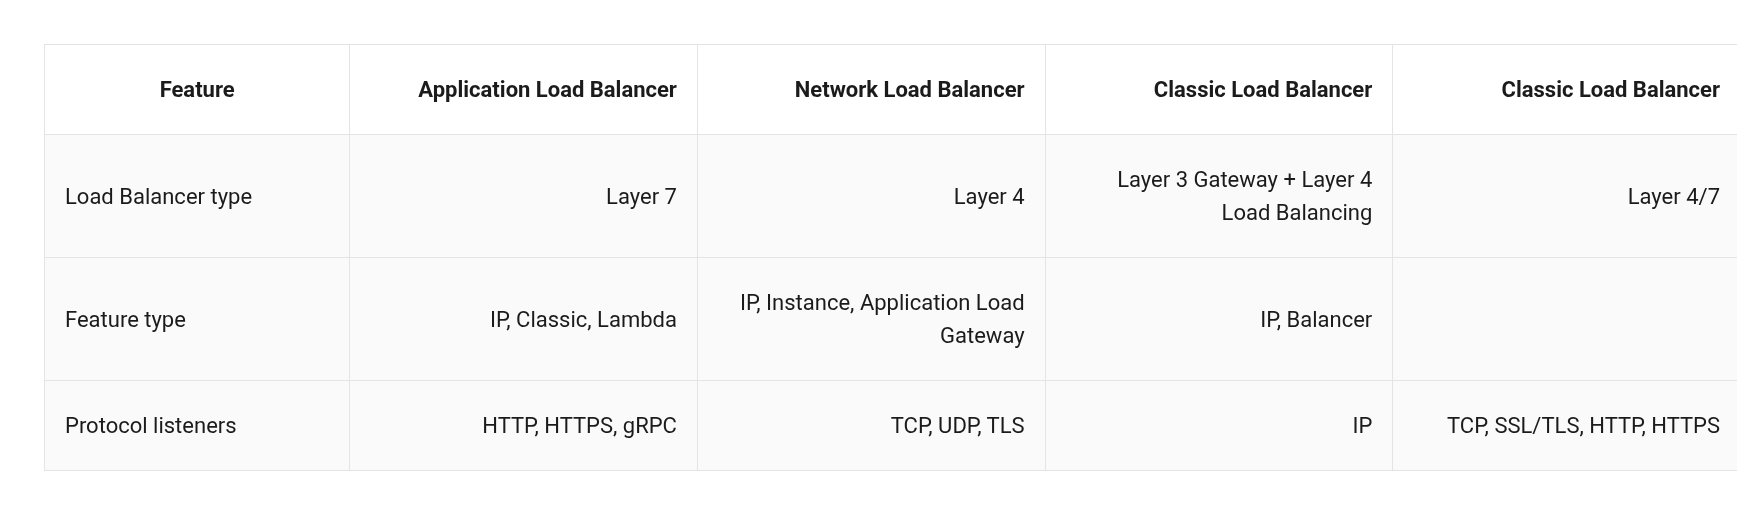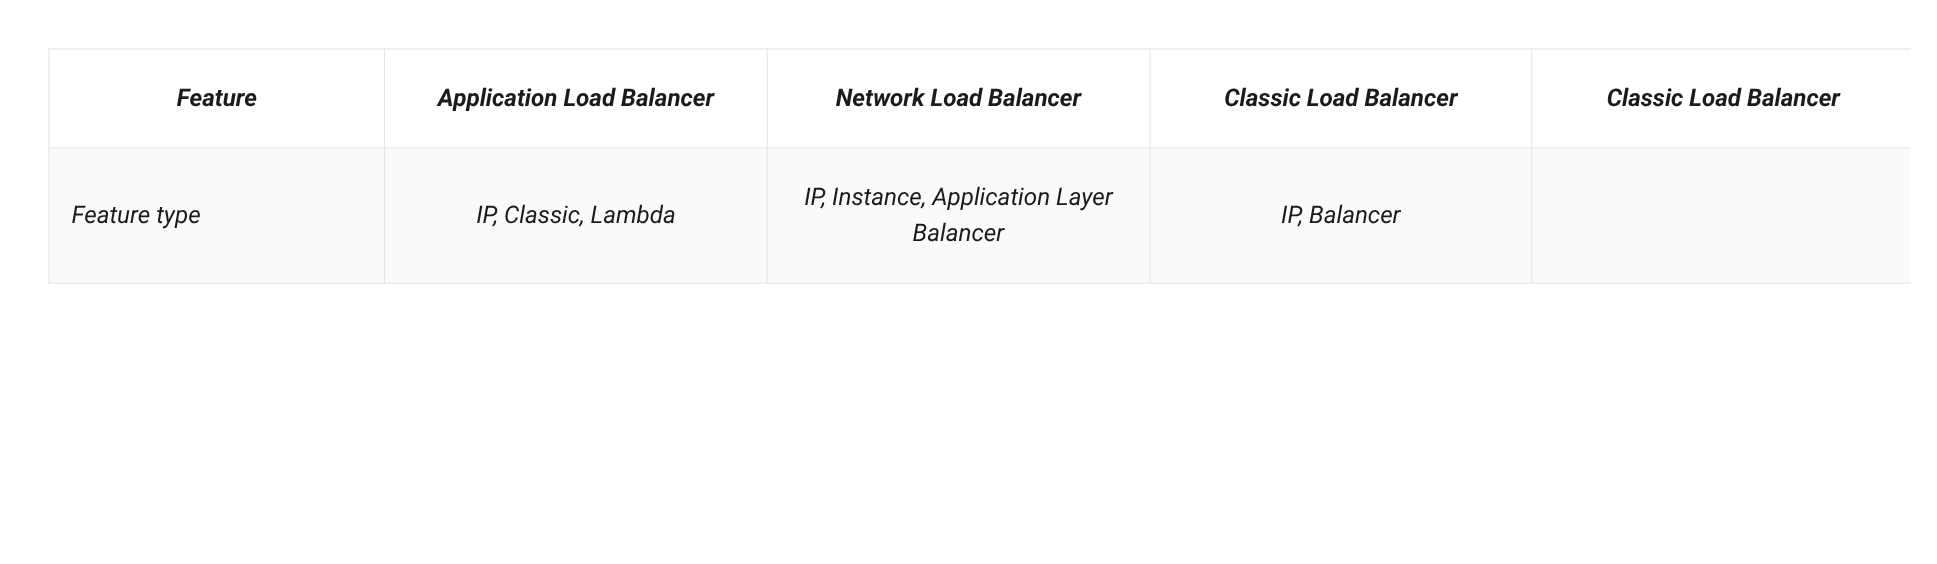--- a/index.html
+++ b/index.html
@@ -1,34 +1,33 @@
 <!DOCTYPE html>
 <html><head>
   <meta charset="utf-8">
   <style>
     * {
       box-sizing: border-box;
       margin: 12px;
       padding: 0;
-      font-style: italic;
     }
     body {
       font-family: "Amazon Ember", -apple-system, BlinkMacSystemFont, "Segoe UI", Roboto, Helvetica, Arial, sans-serif;
       background: #ffffff;
       padding: 8px;
     }
     table {
       width: 100%;
       border-collapse: collapse;
       table-layout: fixed;
     }
     th, td {
       border: 1px solid #e4e4e4;
       padding: 28px 20px;
-      text-align: center;
+      text-align: right;
       vertical-align: middle;
       font-size: 22px;
       color: #1b1b1b;
       line-height: 1.5;
     }
     th {
       font-weight: 700;
       background: #ffffff;
     }
     th:first-child {
@@ -62,20 +61,34 @@
     <tr>
       <th>Feature</th>
       <th>Application Load Balancer</th>
       <th>Network Load Balancer</th>
       <th>Classic Load Balancer</th>
       <th>Classic Load Balancer</th>
     </tr>
   </thead>
   <tbody>
     <tr>
+      <td>Load Balancer type</td>
+      <td>Layer 7</td>
+      <td>Layer 4</td>
+      <td>Layer 3 Gateway + Layer 4 Load Balancing</td>
+      <td>Layer 4/7</td>
+    </tr>
+    <tr>
       <td>Feature type</td>
       <td>IP, Classic, Lambda</td>
-      <td>IP, Instance, Application Layer Balancer</td>
+      <td>IP, Instance, Application Load Gateway</td>
       <td>IP, Balancer</td>
       <td></td>
+    </tr>
+    <tr>
+      <td>Protocol listeners</td>
+      <td>HTTP, HTTPS, gRPC</td>
+      <td>TCP, UDP, TLS</td>
+      <td>IP</td>
+      <td>TCP, SSL/TLS, HTTP, HTTPS</td>
     </tr>
   </tbody>
 </table>
 
 </body></html>

